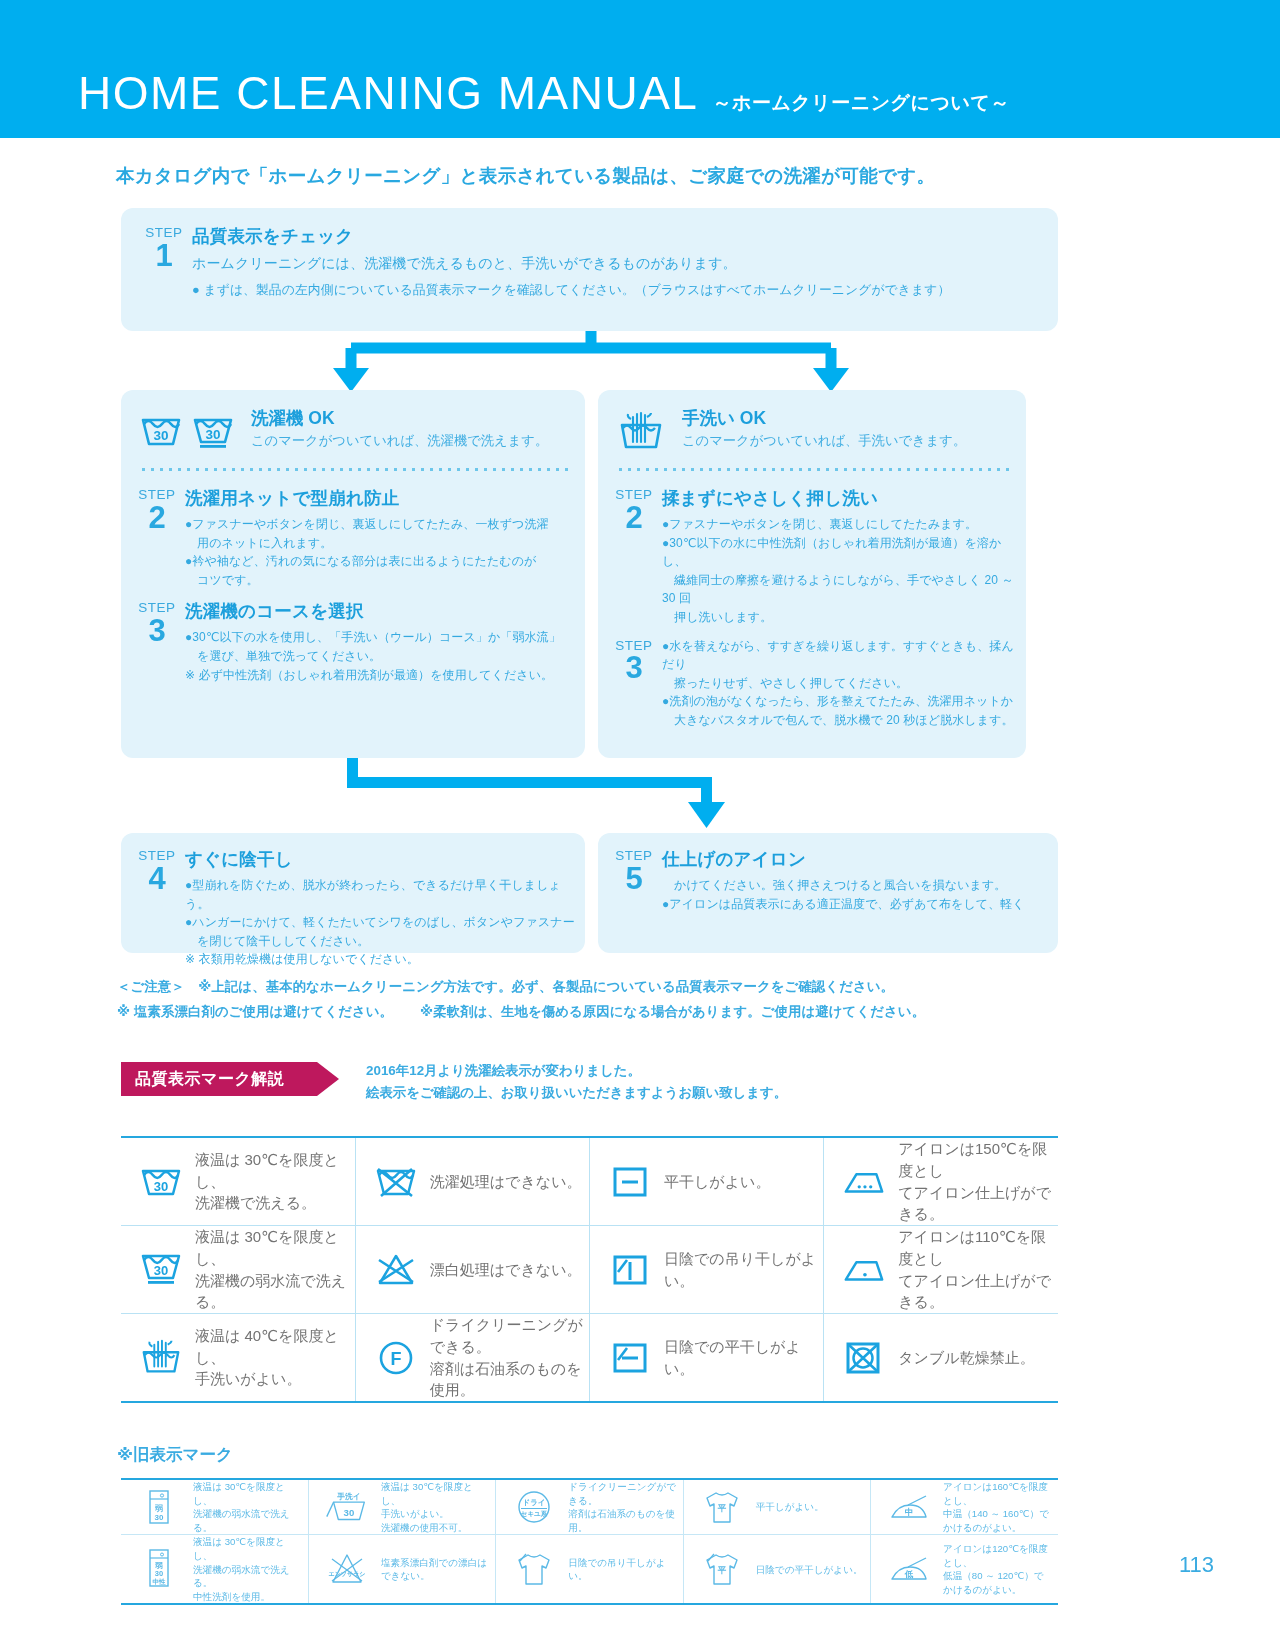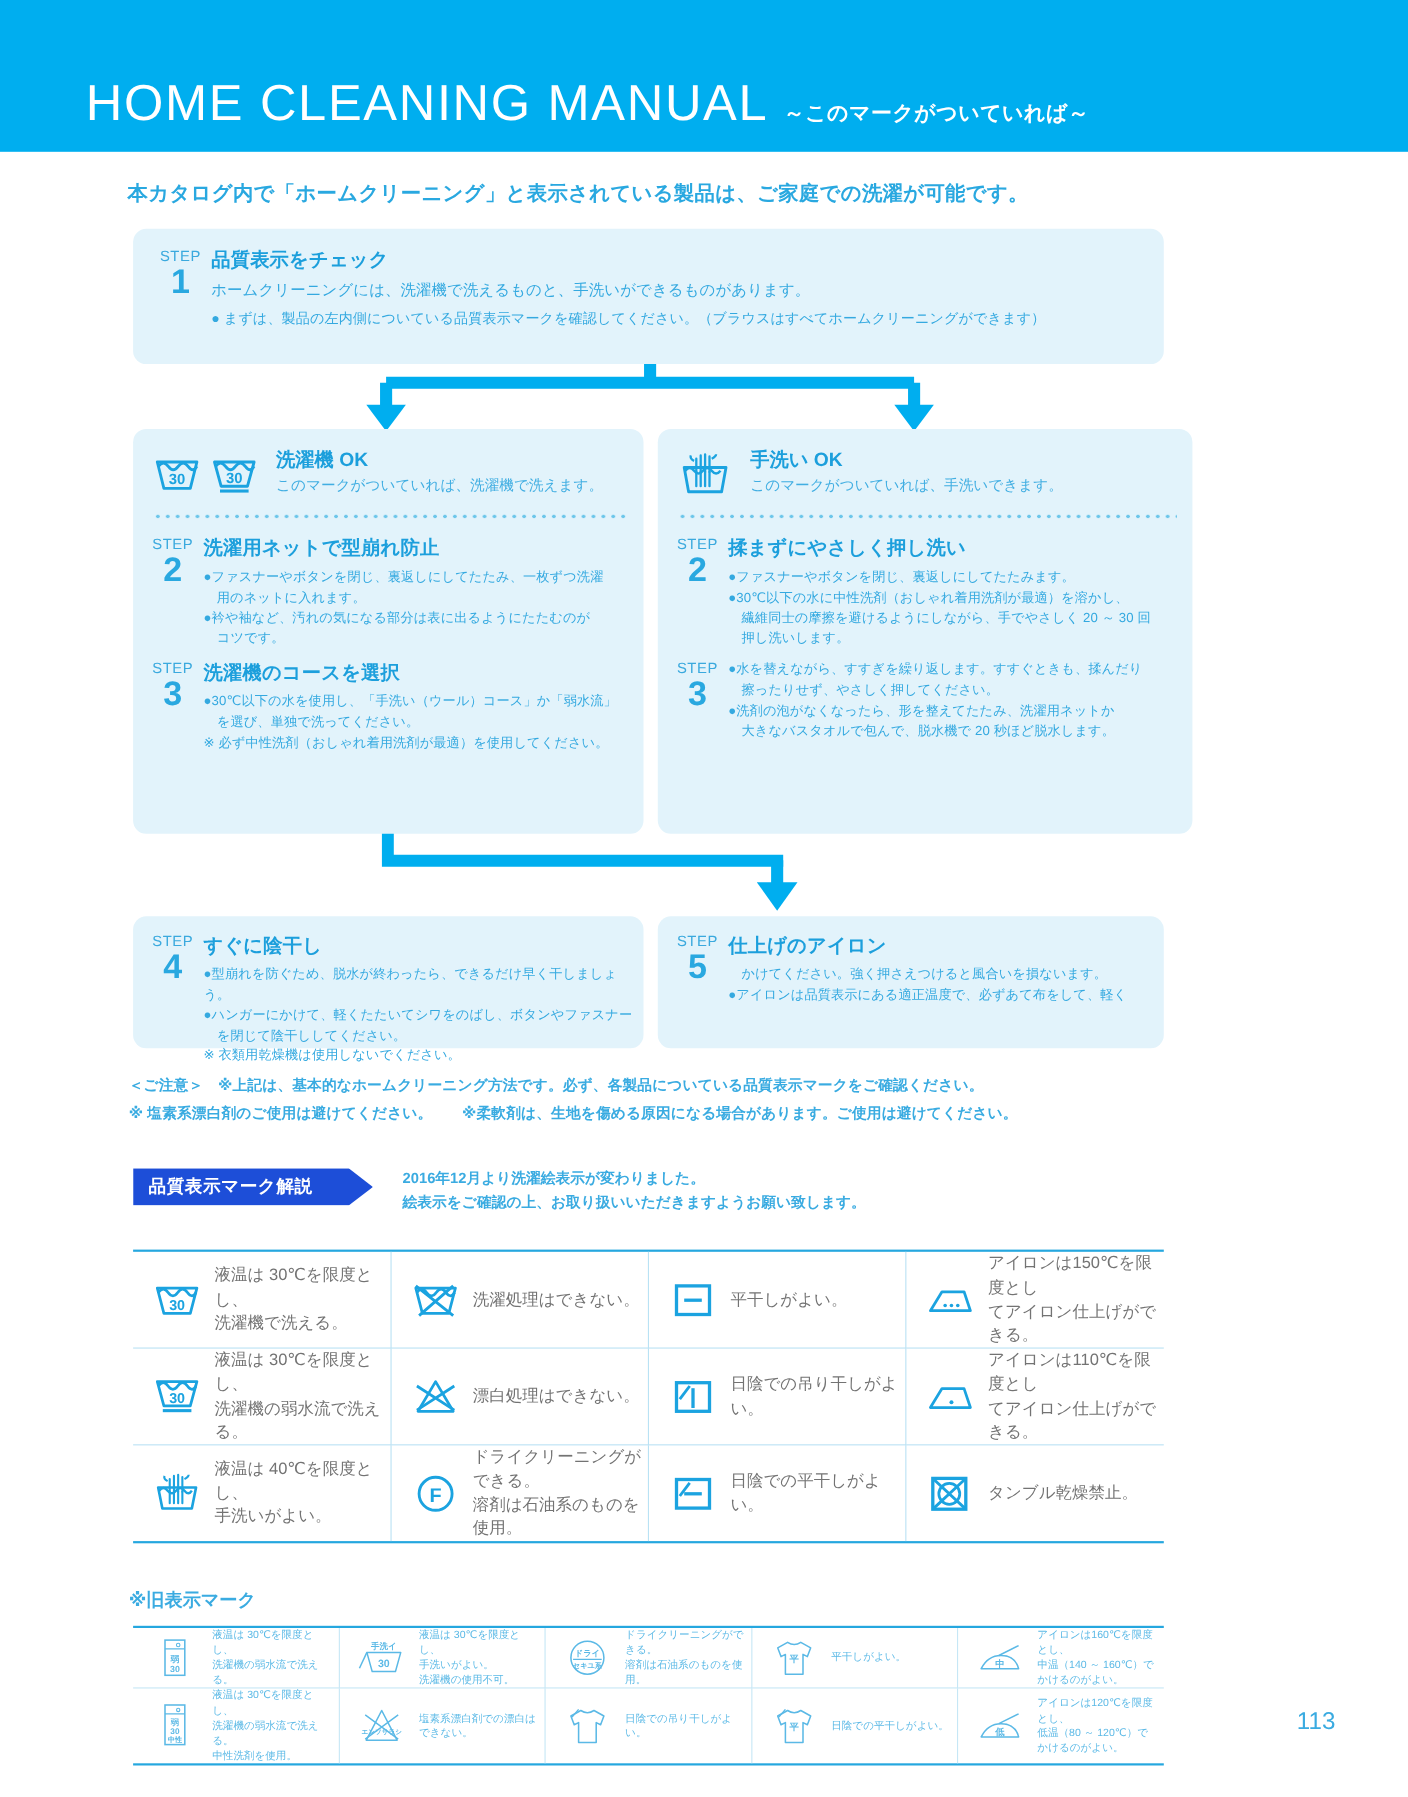--- a/index.html
+++ b/index.html
@@ -38,21 +38,21 @@
   }
 
   
   .panel {
     position: absolute;
     background: #e2f3fb;
     border-radius: 12px;
   }
   .step1 { left: 121px; top: 208px; width: 937px; height: 123px; }
   .panel-left  { left: 121px; top: 390px; width: 464px; height: 368px; }
-  .panel-right { left: 598px; top: 390px; width: 486px; height: 368px; }
+  .panel-right { left: 598px; top: 390px; width: 428px; height: 368px; }
   .panel-s4 { left: 121px; top: 833px; width: 464px; height: 120px; }
   .panel-s5 { left: 598px; top: 833px; width: 460px; height: 120px; }
 
   
   .steprow { display: flex; }
   .stepnum {
     width: 56px; flex: 0 0 56px; text-align: center; padding-top: 2px;
   }
   .stepnum .lbl { font-size: 13.5px; color: #3aa9de; letter-spacing: .5px; line-height: 1.1; }
   .stepnum .num { font-size: 31px; font-weight: 700; color: #29a8e0; line-height: .95; }
@@ -81,21 +81,21 @@
   
   .caution {
     position: absolute; left: 117px; top: 975px; width: 950px;
     font-size: 13.4px; color: #39abe1; line-height: 1.85; font-weight: 700;
     letter-spacing: .1px;
   }
 
   
   .markhead {
     position: absolute; left: 121px; top: 1062px;
-    width: 218px; height: 34px; background: #1d4ed8;
+    width: 218px; height: 34px; background: #be185d;
     color: #fff; font-size: 16px; font-weight: 700;
     display: flex; align-items: center; padding-left: 14px;
     clip-path: polygon(0 0, calc(100% - 22px) 0, 100% 50%, calc(100% - 22px) 100%, 0 100%);
     letter-spacing: .5px;
   }
   .marknote {
     position: absolute; left: 366px; top: 1060px;
     font-size: 13.4px; color: #3aabe1; line-height: 1.62; font-weight: 700;
   }
 
@@ -146,21 +146,21 @@
   svg { display: block; }
 </style>
 </head>
 <body>
 
 <div class="page">
 
   <div class="header">
     <div class="header-inner">
       <div class="header-title">HOME CLEANING MANUAL</div>
-      <div class="header-sub">～このマークがついていれば～</div>
+      <div class="header-sub">～ホームクリーニングについて～</div>
     </div>
   </div>
 
   <div class="intro">本カタログ内で「ホームクリーニング」と表示されている製品は、ご家庭での洗濯が可能です。</div>
 
   <svg class="arrowsvg" style="left:121px; top:326px; width:940px; height:70px;">
     <path d="M470 0 L470 22 M230 22 L710 22" stroke="#00aeef" stroke-width="11" fill="none"></path>
     <path d="M230 22 L230 44 M710 22 L710 44" stroke="#00aeef" stroke-width="11" fill="none"></path>
     <path d="M212 42 L248 42 L230 66 Z" fill="#00aeef"></path>
     <path d="M692 42 L728 42 L710 66 Z" fill="#00aeef"></path>

